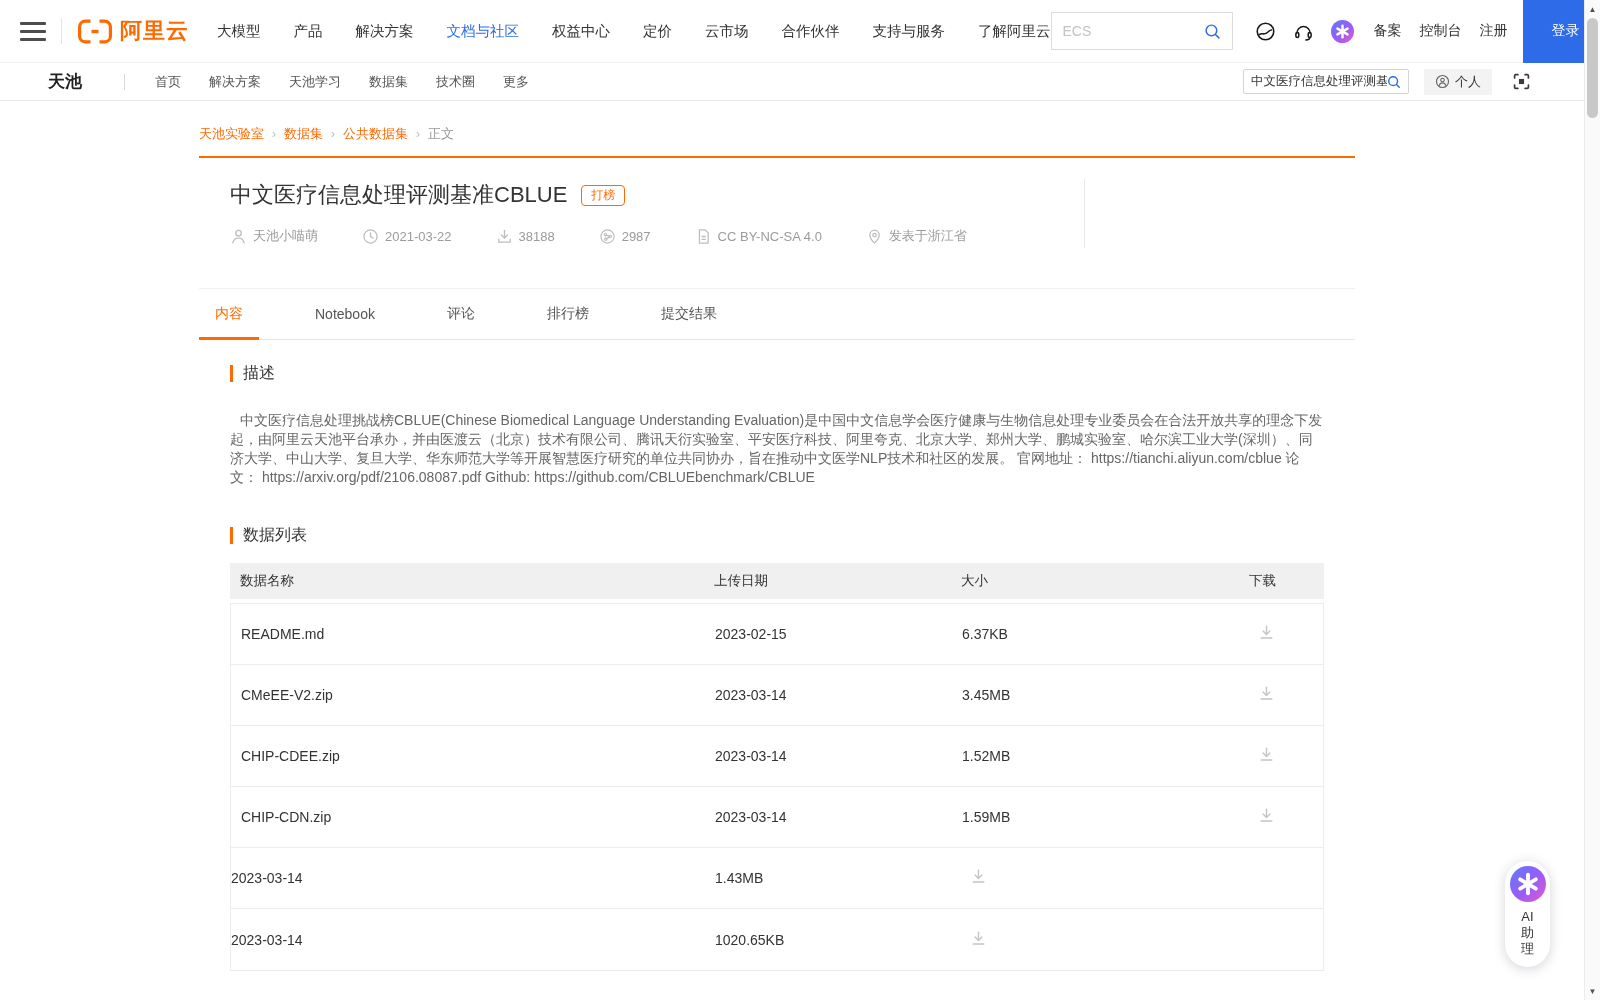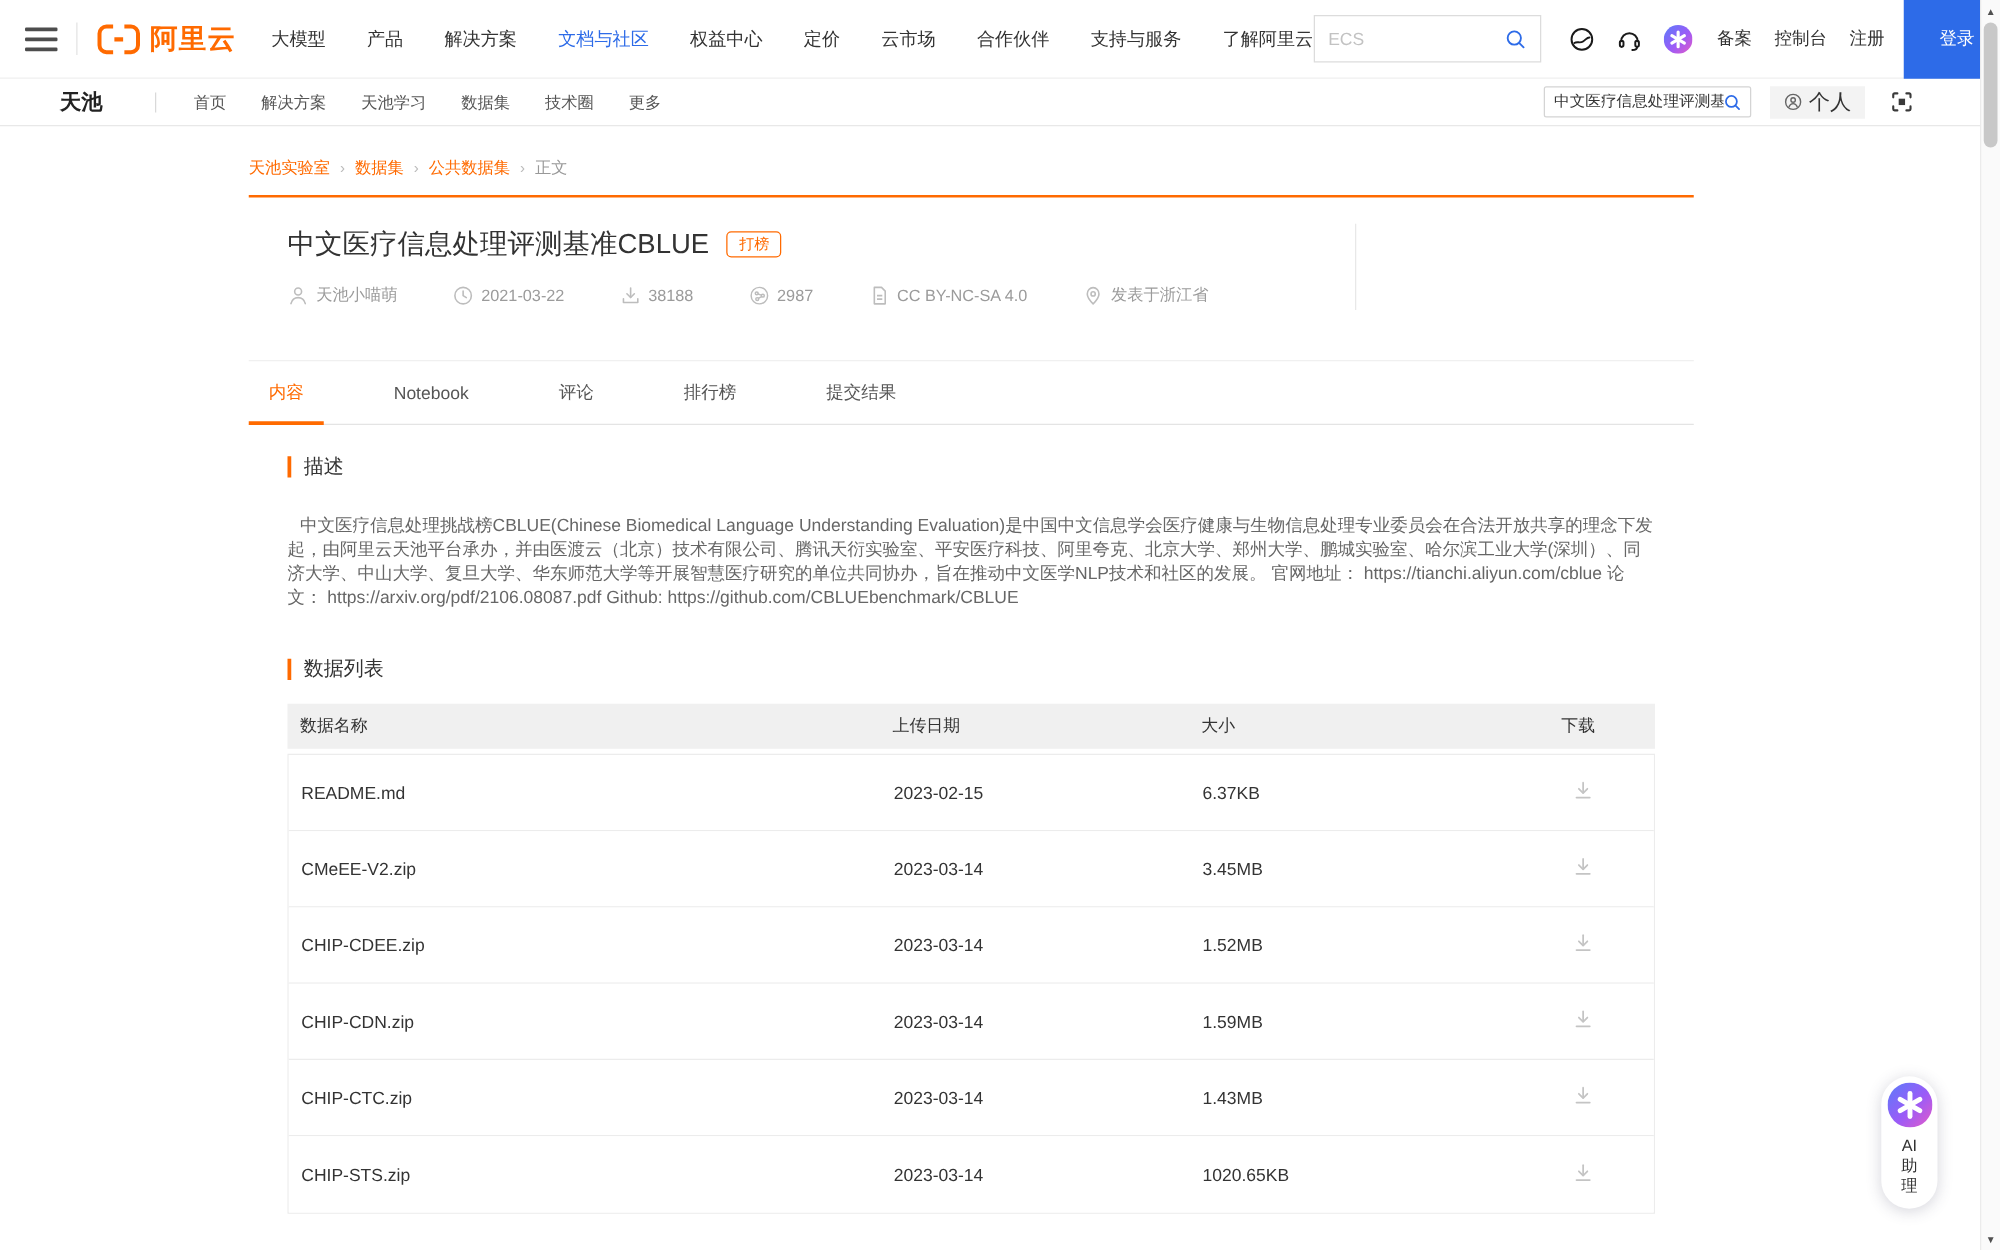--- a/index.html
+++ b/index.html
@@ -23,21 +23,21 @@
   .tn-links { display:flex; gap:18px; font-size:14px; color:#333; margin-left:20px; white-space:nowrap; flex:none; }
   .login-btn { width:86px; height:63px; background:#2d6be8; color:#fff; font-size:14px; border:none; cursor:pointer; margin-left:15px; margin-right:32px; flex:none; }
 
   
   .subnav { height:38px; display:flex; align-items:center; padding:0 70px 0 48px; border-bottom:1px solid #e8e8e8; background:#fff; }
   .brand { font-size:17px; color:#222; font-weight:bold; flex:none; }
   .sn-div { width:1px; height:16px; background:#d9d9d9; margin:0 30px 0 42px; flex:none; }
   .submenu { display:flex; gap:28px; font-size:13px; color:#555; white-space:nowrap; }
   .subsearch { margin-left:auto; width:166px; height:25px; border:1px solid #d4d4d4; border-radius:2px; display:flex; align-items:center; padding:0 7px; flex:none; }
   .subsearch input { border:none; outline:none; flex:1; font-size:12.5px; color:#333; min-width:0; }
-  .profile-pill { margin-left:15px; height:26px; background:#f3f3f3; display:flex; align-items:center; gap:5px; padding:0 11px; font-size:17px; color:#333; cursor:pointer; flex:none; }
+  .profile-pill { margin-left:15px; height:26px; background:#f3f3f3; display:flex; align-items:center; gap:5px; padding:0 11px; font-size:13px; color:#333; cursor:pointer; flex:none; }
   .qr-btn { margin-left:21px; color:#3a3a3a; cursor:pointer; flex:none; }
 
   
   .container { width:1156px; margin-left:199px; }
   .breadcrumb { margin-top:24px; font-size:13px; display:flex; align-items:center; gap:8px; }
   .breadcrumb a { color:#ff6a00; }
   .breadcrumb .sep { color:#bbb; font-size:12px; }
   .breadcrumb .current { color:#999; }
   .orange-rule { height:2px; background:#ff6a00; margin-top:13px; }
 
@@ -347,33 +347,31 @@
             <div class="c3">1.59MB</div>
             <div class="c4"><button class="dl-btn">
   <svg width="17" height="17" viewBox="0 0 16 16" fill="none" stroke="currentColor" stroke-width="1.3" stroke-linecap="round" stroke-linejoin="round">
     <path d="M8 2v7.4"></path>
                   <path d="M4.8 6.6L8 9.8l3.2-3.2"></path>
                   <path d="M3 13.2h10"></path>
   </svg>
 </button></div>
           </div>
           <div class="trow">
-            <div class="c1">CHIP-CTC.zip</div>
             <div class="c2">2023-03-14</div>
             <div class="c3">1.43MB</div>
             <div class="c4"><button class="dl-btn">
   <svg width="17" height="17" viewBox="0 0 16 16" fill="none" stroke="currentColor" stroke-width="1.3" stroke-linecap="round" stroke-linejoin="round">
     <path d="M8 2v7.4"></path>
                   <path d="M4.8 6.6L8 9.8l3.2-3.2"></path>
                   <path d="M3 13.2h10"></path>
   </svg>
 </button></div>
           </div>
           <div class="trow">
-            <div class="c1">CHIP-STS.zip</div>
             <div class="c2">2023-03-14</div>
             <div class="c3">1020.65KB</div>
             <div class="c4"><button class="dl-btn">
   <svg width="17" height="17" viewBox="0 0 16 16" fill="none" stroke="currentColor" stroke-width="1.3" stroke-linecap="round" stroke-linejoin="round">
     <path d="M8 2v7.4"></path>
                   <path d="M4.8 6.6L8 9.8l3.2-3.2"></path>
                   <path d="M3 13.2h10"></path>
   </svg>
 </button></div>
           </div>

